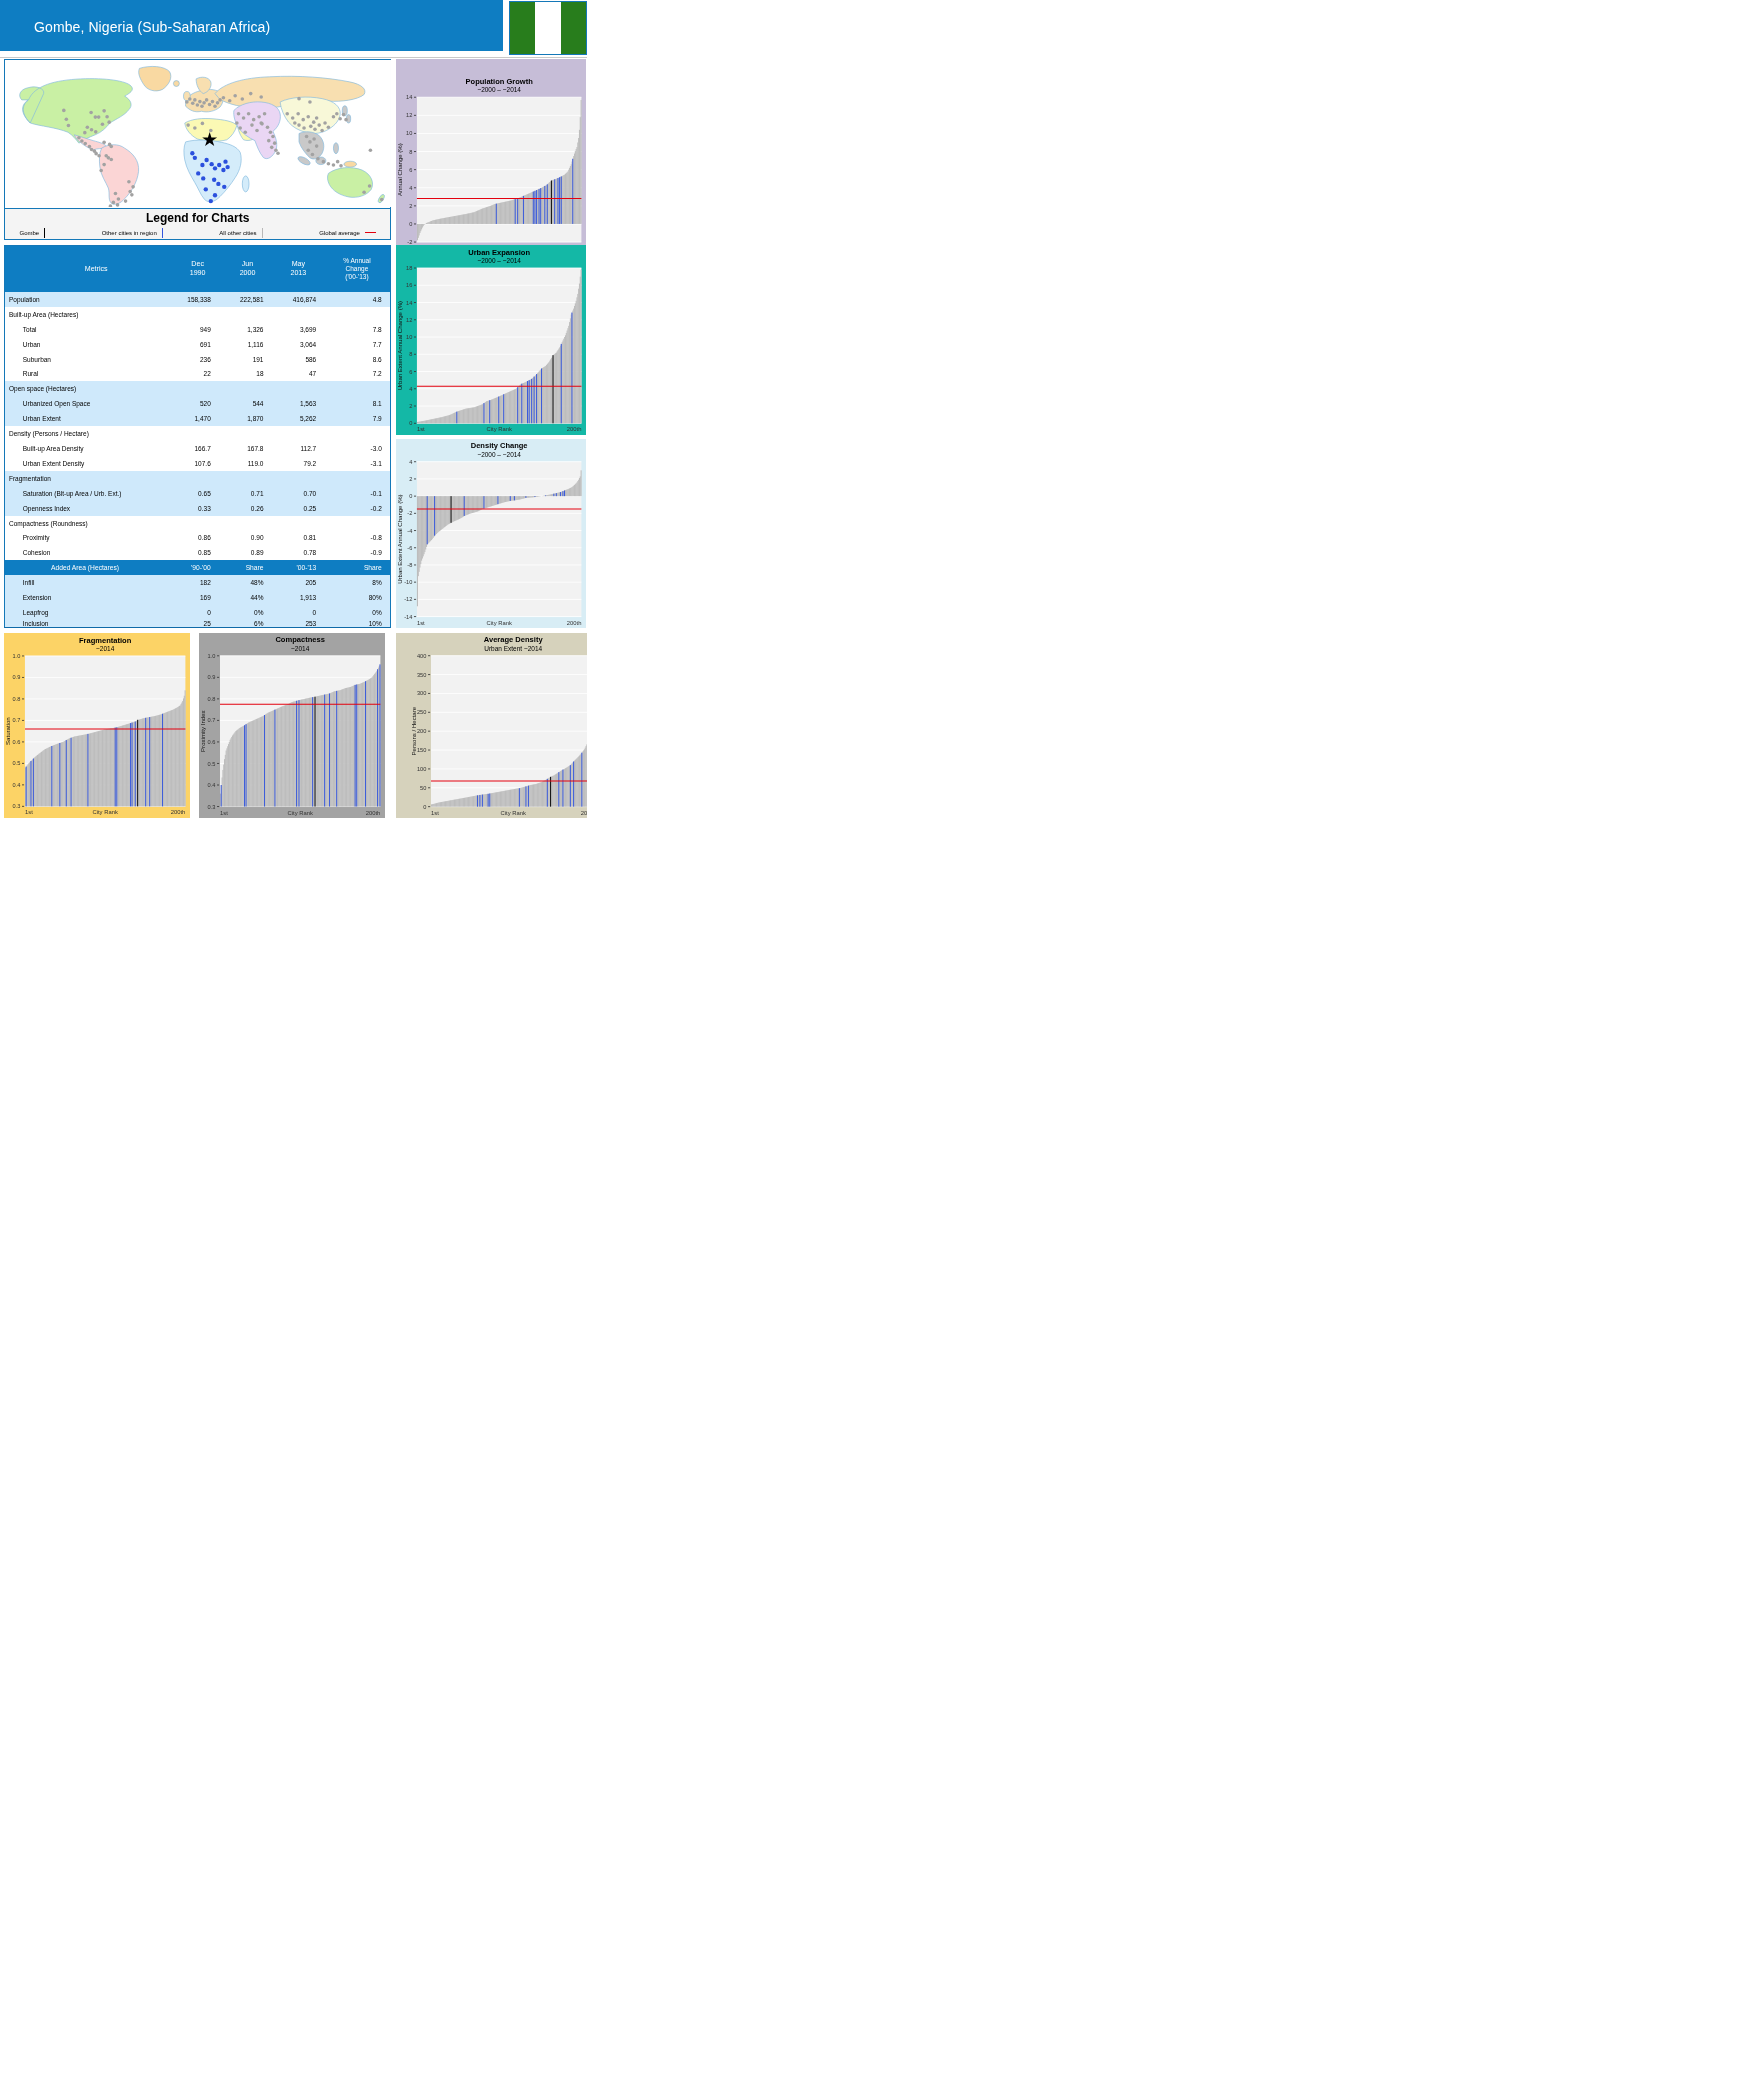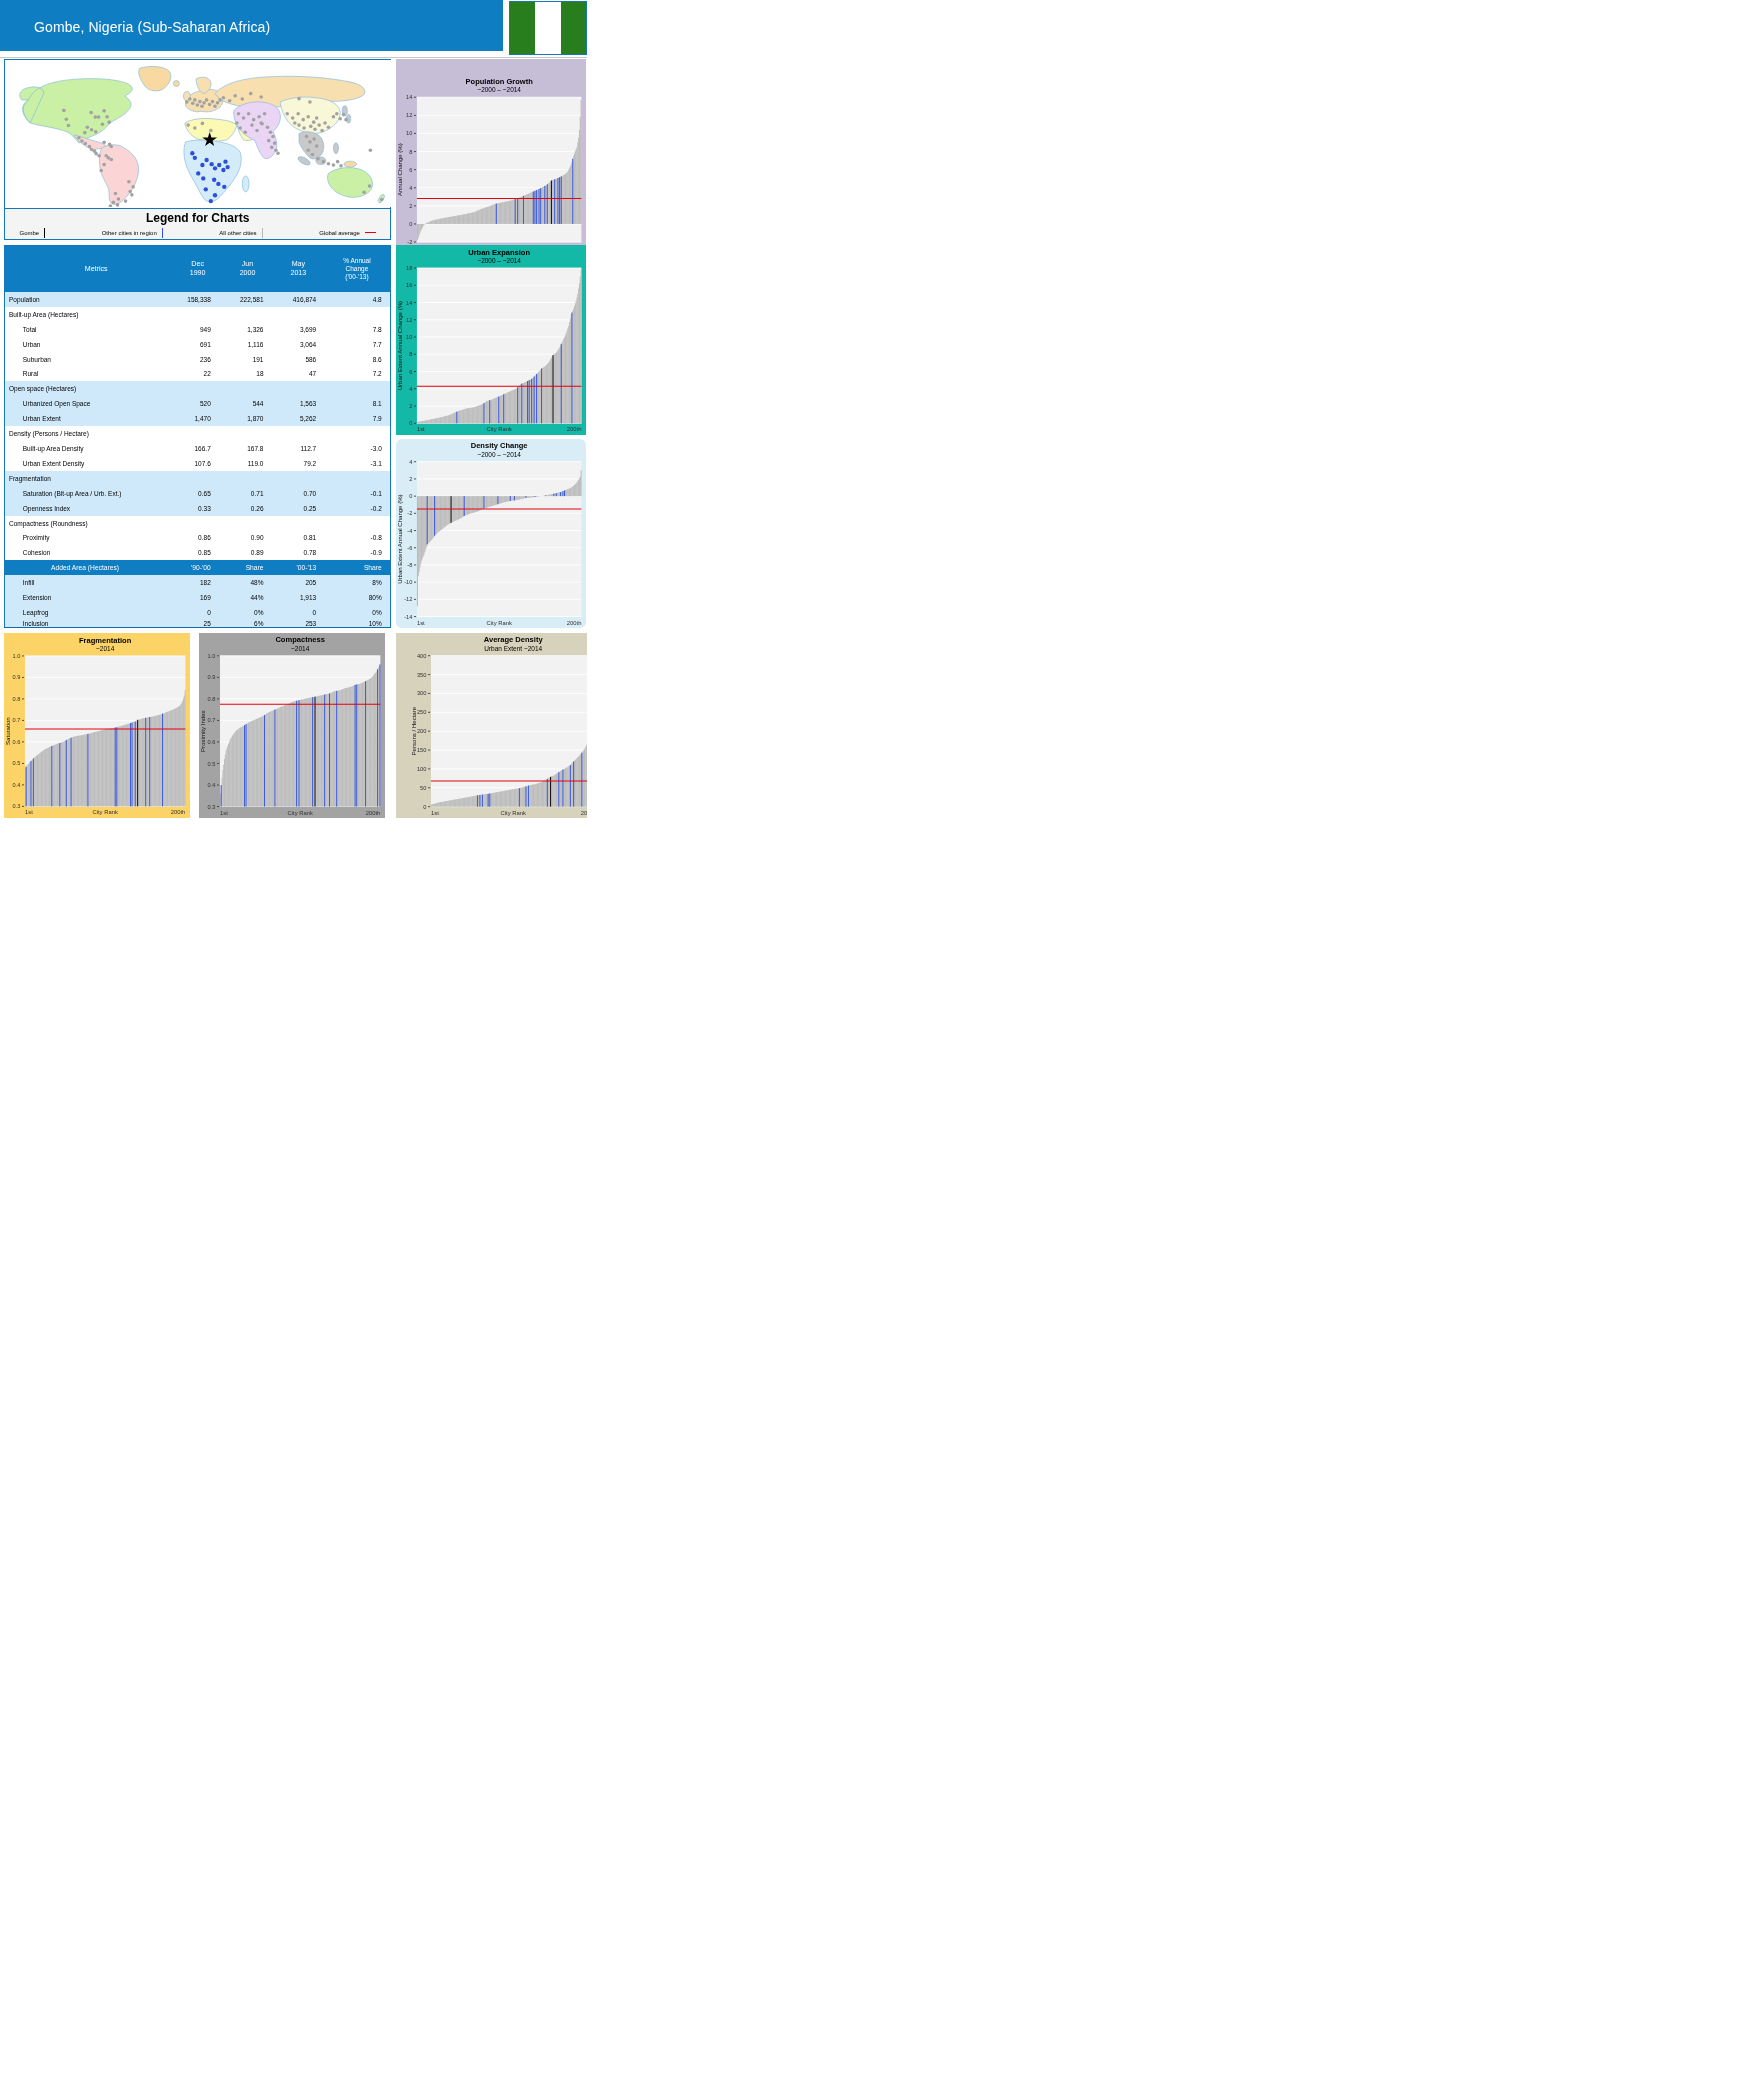--- a/index.html
+++ b/index.html
@@ -954,21 +954,21 @@
         </g>
         <text x="14" y="239.5" text-anchor="middle" font-size="14.5" fill="#111111" transform="rotate(-90 14 239.5)">Urban Extent Annual Change (%)</text>
         <text x="246.5" y="22" text-anchor="middle" font-size="18" font-weight="bold" fill="#000000">Urban Expansion</text>
         <text x="246.5" y="42" text-anchor="middle" font-size="15.5" fill="#000000">~2000 – ~2014</text>
         <g font-size="14" fill="#333333">
           <text x="50" y="444" text-anchor="start">1st</text>
           <text x="246.5" y="444" text-anchor="middle">City Rank</text>
           <text x="443" y="444" text-anchor="end">200th</text>
         </g>
       </svg></div>
-  <div class="chart-panel" id="chart-density-change" style="background: rgb(216, 237, 245); border-radius: 6px;"><svg viewBox="0 0 454 451" width="100%" height="100%">
+  <div class="chart-panel" id="chart-density-change" style="background: rgb(216, 237, 245);"><svg viewBox="0 0 454 451" width="100%" height="100%">
         <rect x="50" y="54" width="393" height="370" fill="#f2f2f2"></rect>
         <g stroke="#ffffff" stroke-width="2">
           <line x1="50" x2="443" y1="424" y2="424"></line>
           <line x1="50" x2="443" y1="382.88888888888886" y2="382.88888888888886"></line>
           <line x1="50" x2="443" y1="341.77777777777777" y2="341.77777777777777"></line>
           <line x1="50" x2="443" y1="300.66666666666663" y2="300.66666666666663"></line>
           <line x1="50" x2="443" y1="259.55555555555554" y2="259.55555555555554"></line>
           <line x1="50" x2="443" y1="218.44444444444443" y2="218.44444444444443"></line>
           <line x1="50" x2="443" y1="177.33333333333331" y2="177.33333333333331"></line>
           <line x1="50" x2="443" y1="136.22222222222223" y2="136.22222222222223"></line>

